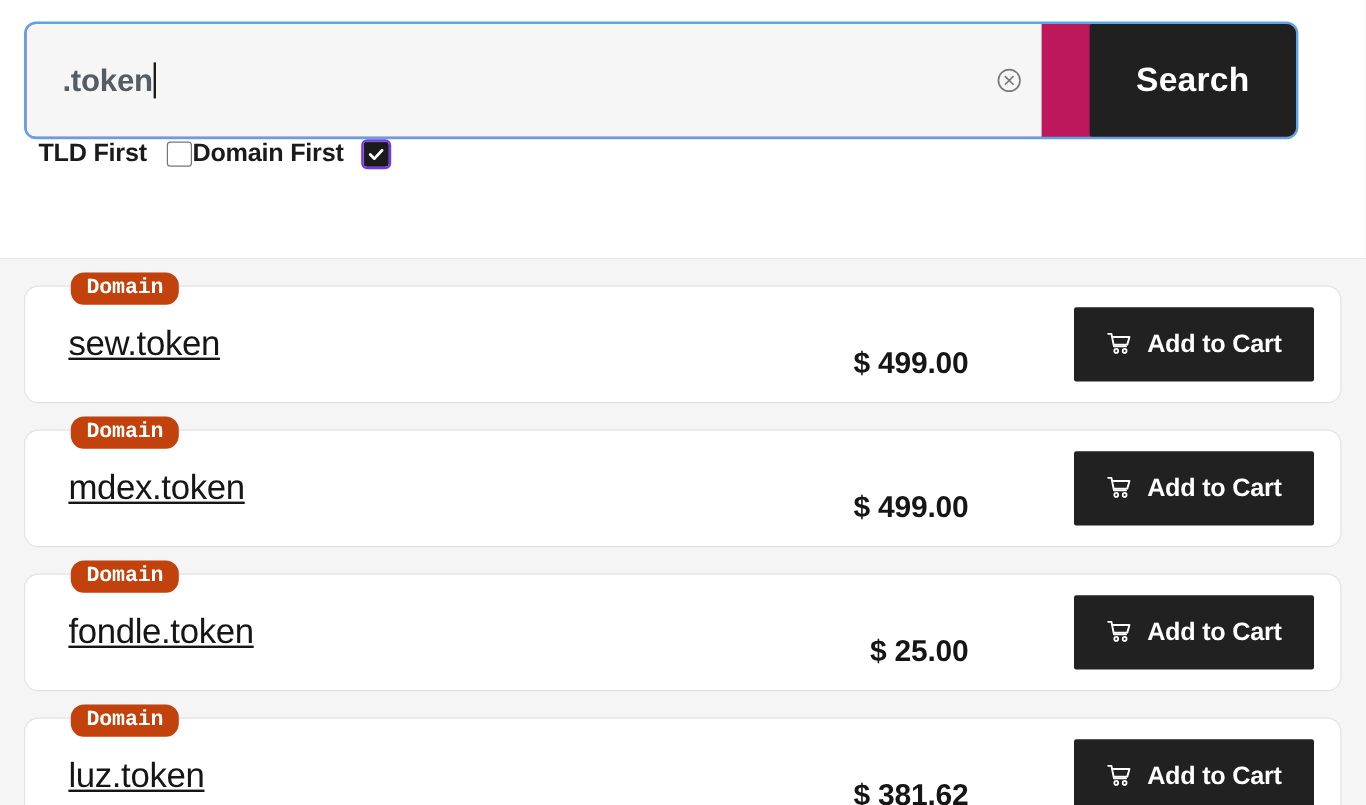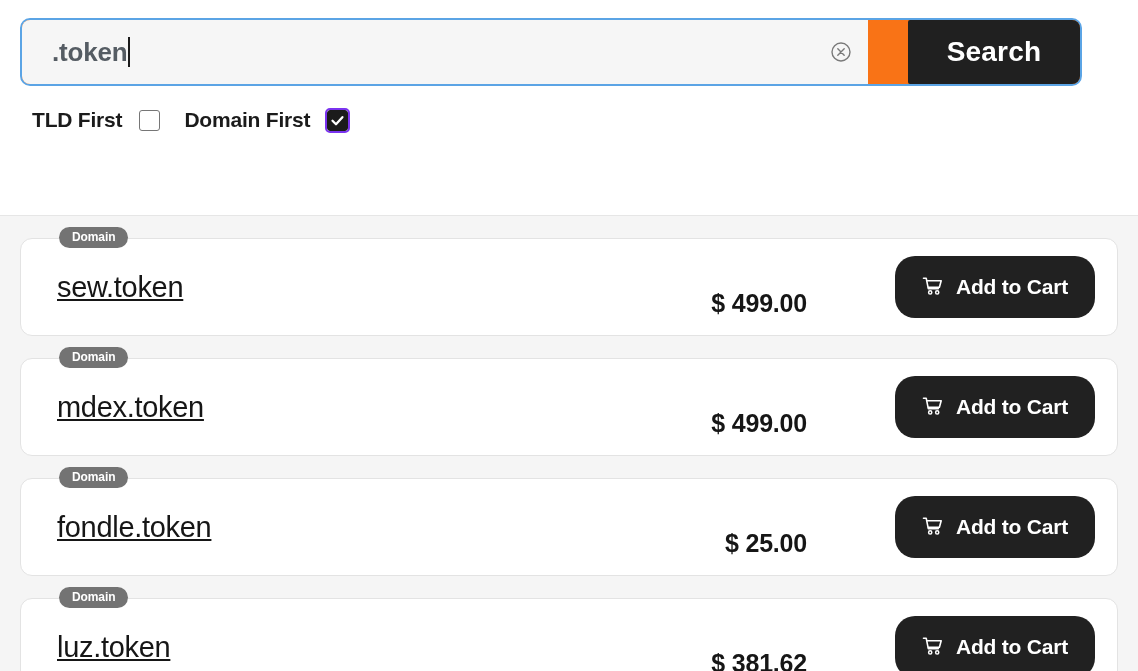--- a/index.html
+++ b/index.html
@@ -21,25 +21,25 @@
   .top-panel {
     background: #ffffff;
     padding: 18px 20px 0 20px;
     height: 216px;
     border-bottom: 1px solid #e6e6e6;
   }
 
   
   .search-wrap {
     position: relative;
-    height: 68px;
+    height: 98px;
     width: 1062px;
     border: 2px solid #5ba4e5;
     border-radius: 10px;
-    background: #f97316;
+    background: #be185d;
     display: flex;
     align-items: stretch;
     overflow: hidden;
   }
 
   .search-field {
     flex: 1 1 auto;
     position: relative;
     display: flex;
     align-items: center;
@@ -91,23 +91,21 @@
     display: flex;
     align-items: center;
     justify-content: center;
     margin-left: 40px;
   }
 
   
   .options-row {
     display: flex;
     align-items: center;
-    margin-top: 22px;
     padding-left: 12px;
-    gap: 24px;
   }
 
   .option {
     display: flex;
     align-items: center;
     gap: 17px;
   }
 
   .option-label {
     font-size: 21px;
@@ -154,28 +152,29 @@
     margin-top: 22px;
     display: flex;
     align-items: center;
     padding: 0 22px 0 36px;
   }
 
   .badge {
     position: absolute;
     top: -12px;
     left: 38px;
-    background: #737373;
+    background: #c2410c;
     color: #ffffff;
-    font-size: 12px;
+    font-size: 18px;
     font-weight: 700;
     letter-spacing: -0.1px;
     padding: 4px 13px 5px 13px;
     border-radius: 11px;
     line-height: 1;
+    font-family: Liberation Mono, monospace;
   }
 
   .domain-name {
     font-size: 29px;
     font-weight: 400;
     color: #161616;
     letter-spacing: -0.3px;
     flex: 0 0 auto;
     text-decoration: underline;
   }
@@ -192,21 +191,21 @@
   }
 
   .add-btn {
     flex: 0 0 auto;
     margin-left: 88px;
     width: 200px;
     height: 62px;
     background: #212121;
     color: #ffffff;
     border: none;
-    border-radius: 20px;
+    border-radius: 2px;
     font-family: "Liberation Sans", sans-serif;
     font-size: 21px;
     font-weight: 700;
     letter-spacing: -0.2px;
     cursor: pointer;
     display: flex;
     align-items: center;
     justify-content: center;
     gap: 12px;
   }

